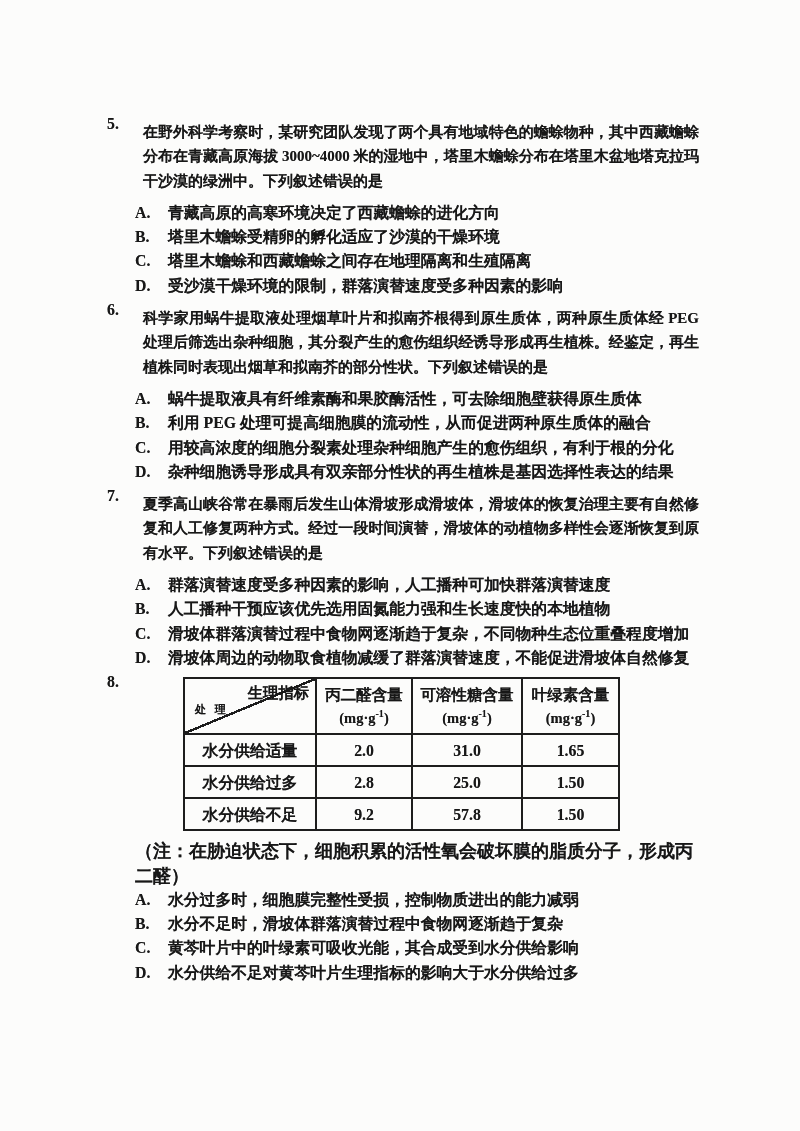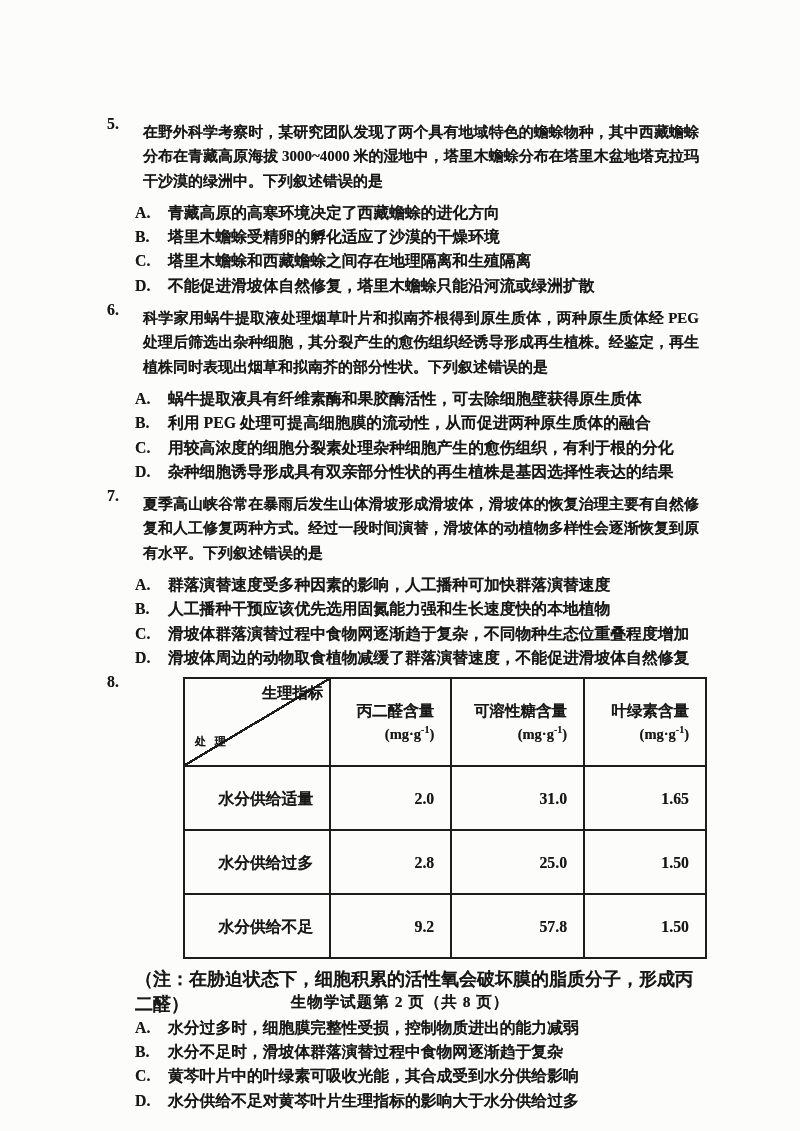--- a/index.html
+++ b/index.html
@@ -18,22 +18,22 @@
   .question{display:flex;align-items:flex-start;}
   .qnum{flex:0 0 28px;font-size:15.8px;line-height:24.3px;}
   .qbody{width:572px;}
   .stem{margin:8px;font-size:15px;line-height:24.3px;text-align:justify;}
   .option{display:flex;font-size:15.8px;line-height:24.3px;}
   .olabel{flex:0 0 33px;}
   .otext{flex:1;text-align:justify;}
   .dtable{border-collapse:collapse;margin:7px 0 8px 48px;table-layout:fixed;}
   .dtable td{
     border:2px solid #1d1d1d;
-    text-align:right;vertical-align:middle;
-    padding:16px;font-size:15.5px;line-height:19px;
+    text-align:center;vertical-align:middle;
+    padding:0;font-size:15.5px;line-height:19px;
   }
   .dtable .hrow td{height:54px;}
   .dtable .drow td{height:30px;font-size:15.8px;font-family:Liberation Serif, serif;}
   .c1{width:130px;} .c2{width:94px;} .c3{width:108px;} .c4{width:95px;border-radius:20px;}
   .corner{
     position:relative;
     background:linear-gradient(to bottom right,
       transparent calc(50% - 1.2px),
       #1d1d1d calc(50% - 1.2px),
       #1d1d1d calc(50% + 1.2px),
@@ -66,21 +66,21 @@
         <div class="option">
           <span class="olabel">B.</span>
           <span class="otext">塔里木蟾蜍受精卵的孵化适应了沙漠的干燥环境</span>
         </div>
         <div class="option">
           <span class="olabel">C.</span>
           <span class="otext">塔里木蟾蜍和西藏蟾蜍之间存在地理隔离和生殖隔离</span>
         </div>
         <div class="option">
           <span class="olabel">D.</span>
-          <span class="otext">不能促进滑坡体自然修复，塔里木蟾蜍只能沿河流或绿洲扩散</span>
+          <span class="otext">受沙漠干燥环境的限制，群落演替速度受多种因素的影响</span>
         </div>
       </div>
     </section>
 
     <section class="question">
       <div class="qnum">6.</div>
       <div class="qbody">
         <p class="stem">科学家用蜗牛提取液处理烟草叶片和拟南芥根得到原生质体，两种原生质体经 PEG 处理后筛选出杂种细胞，其分裂产生的愈伤组织经诱导形成再生植株。经鉴定，再生植株同时表现出烟草和拟南芥的部分性状。下列叙述错误的是</p>
         <div class="option">
           <span class="olabel">A.</span>
@@ -185,14 +185,13 @@
         </div>
         <div class="option">
           <span class="olabel">D.</span>
           <span class="otext">水分供给不足对黄芩叶片生理指标的影响大于水分供给过多</span>
         </div>
       </div>
     </section>
 
   </div>
 
-  <div class="footer">生物学试题第 2 页（共 8 页）</div>
 </div>
 
 </body></html>

